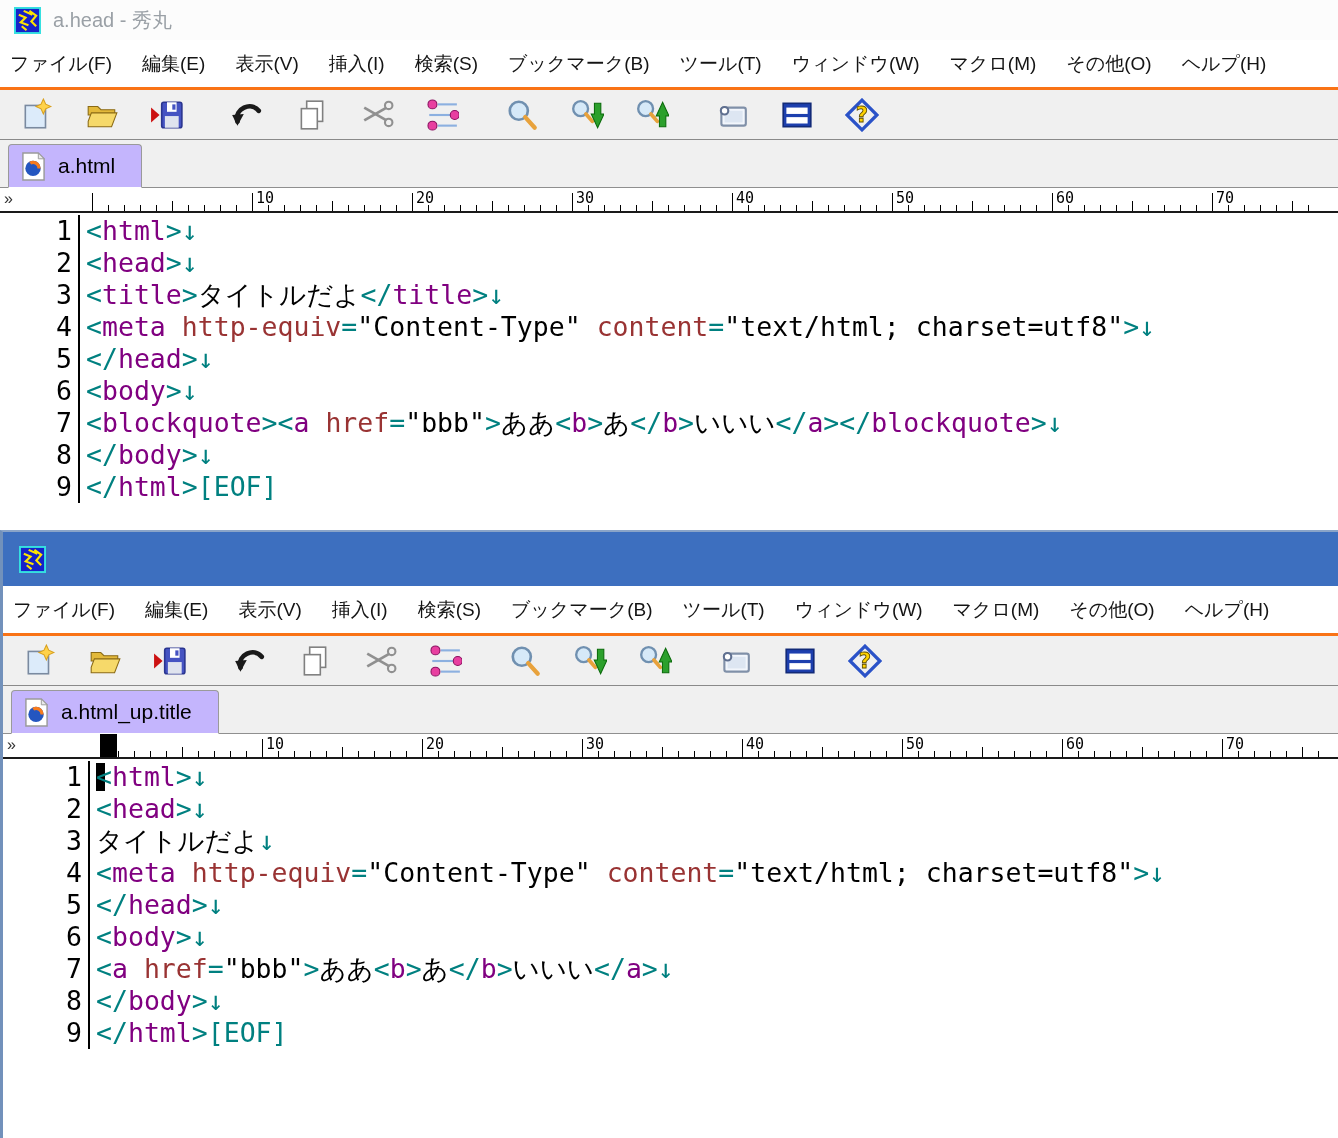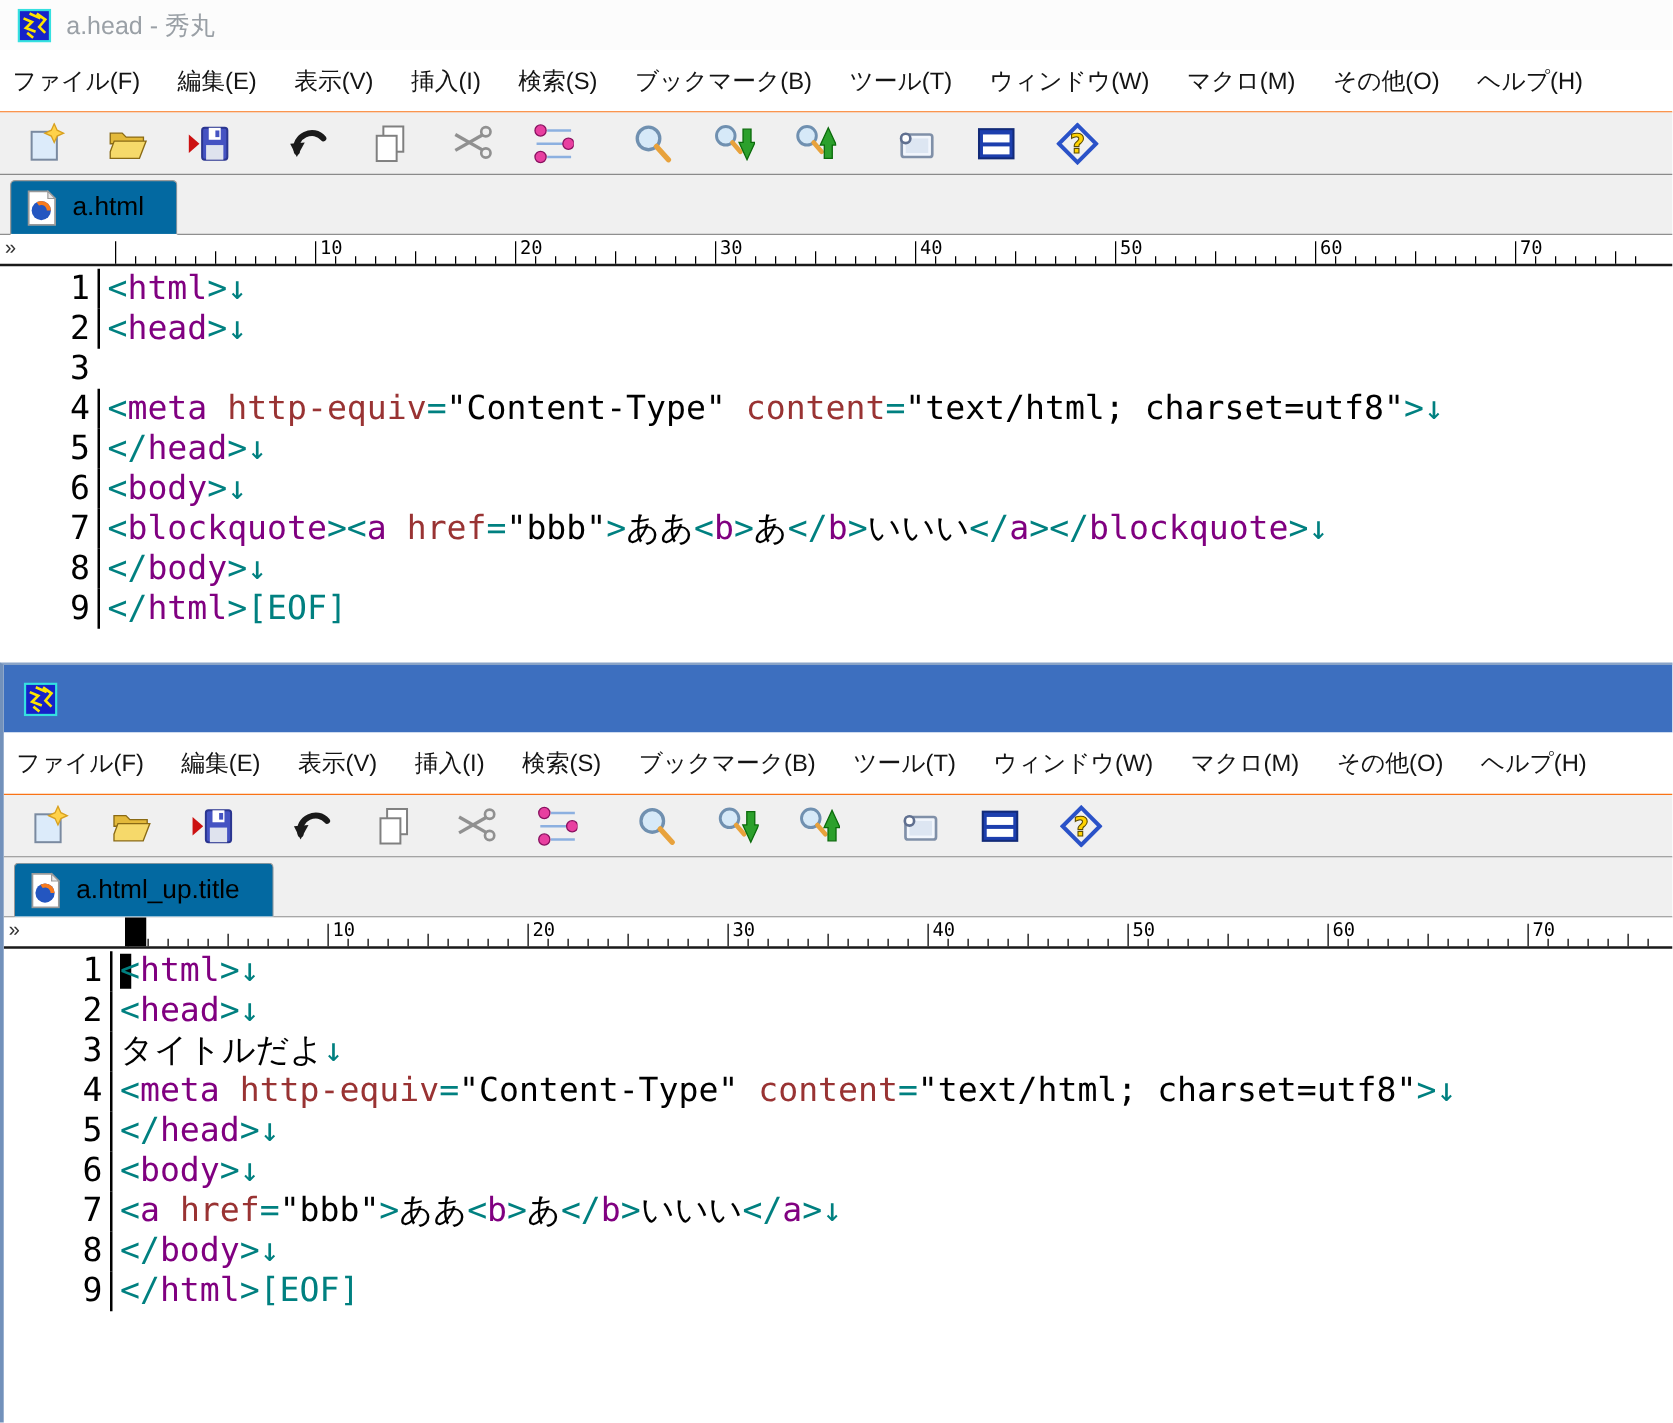--- a/index.html
+++ b/index.html
@@ -12,36 +12,36 @@
   #win1 { top:0; height:530px; }
   #win2 { top:530px; height:608px; border-top:2px solid #8aa4c8; border-left:3px solid #7291bb; }
 
   
   .titlebar { flex:none; height:40px; display:flex; align-items:center; gap:12px; padding-left:14px; }
   .titlebar.inactive { background:var(--titlebar-inactive-bg); color:var(--titlebar-inactive-text); font-size:20px; }
   .titlebar.active { background:var(--titlebar-active-bg); color:var(--titlebar-active-text); font-size:22px; height:54px; padding-left:16px; }
   .app-icon { width:27px; height:27px; flex:none; }
 
   
-  .menubar { flex:none; height:50px; background:#ffffff; border-bottom:1px solid #f97316;
+  .menubar { flex:none; height:50px; background:#ffffff; border-bottom:3px solid #f97316;
              display:flex; align-items:center; padding-left:10px; gap:30px;
              font-size:19px; color:var(--menu-text); }
   .menu-item { white-space:nowrap; cursor:default; }
 
   
   .toolbar { flex:none; height:50px; background:var(--toolbar-bg); border-bottom:1px solid #8a8a8a;
              display:flex; align-items:center; padding-left:20px; }
   .tool-btn { flex:none; width:34px; height:34px; margin-right:31px; }
   .tool-btn.group-start { margin-left:15px; }
   .tool-btn svg { width:34px; height:34px; display:block; }
 
   
   .tabbar { flex:none; height:48px; background:var(--toolbar-bg); border-bottom:1px solid #8f8f8f;
             display:flex; align-items:flex-end; padding-left:8px; }
-  .tab { height:44px; margin-bottom:-1px; background:#0369a1; border:1px solid #9a9a9a; border-bottom:1px solid #fff;
+  .tab { height:44px; margin-bottom:-1px; background:#c4b5fd; border:1px solid #9a9a9a; border-bottom:1px solid #fff;
          border-radius:4px 4px 0 0; display:flex; align-items:center; gap:12px; padding:0 26px 0 12px;
          font-size:21px; color:#000; }
   .tab-icon { width:25px; height:29px; flex:none; }
 
   
   .ruler { flex:none; position:relative; height:25px; background:#fff; border-bottom:2px solid #1a1a1a; }
   .ruler-prefix { position:absolute; left:4px; top:2px; font-size:16px; color:#333; }
   .ruler-ticks { position:absolute; left:0; top:0; right:0; bottom:0;text-decoration:underline; }
   .tick { position:absolute; bottom:0; width:1px; background:#000; }
   .ruler-num { position:absolute; top:1px; font-family:"DejaVu Sans Mono", monospace; font-size:15px; color:#000; }
@@ -279,21 +279,21 @@
         <div class="ruler-num" style="left: 736px;">40</div>
         <div class="ruler-num" style="left: 896px;">50</div>
         <div class="ruler-num" style="left: 1056px;">60</div>
         <div class="ruler-num" style="left: 1216px;">70</div>
       </div>
   </div>
   <div class="text-area">
     <div class="rows">
         <div class="code-row"><div class="linenum">1</div><div class="code-content"><span class="c-b">&lt;</span><span class="c-t">html</span><span class="c-b">&gt;</span><span class="c-e">↓</span></div></div>
         <div class="code-row"><div class="linenum">2</div><div class="code-content"><span class="c-b">&lt;</span><span class="c-t">head</span><span class="c-b">&gt;</span><span class="c-e">↓</span></div></div>
-        <div class="code-row"><div class="linenum">3</div></div>
+        <div class="code-row"><div class="linenum">3</div><div class="code-content"><span class="c-b">&lt;</span><span class="c-t">title</span><span class="c-b">&gt;</span><span class="c-x">タイトルだよ</span><span class="c-b">&lt;/</span><span class="c-t">title</span><span class="c-b">&gt;</span><span class="c-e">↓</span></div></div>
         <div class="code-row"><div class="linenum">4</div><div class="code-content"><span class="c-b">&lt;</span><span class="c-t">meta</span><span class="c-x"> </span><span class="c-a">http-equiv</span><span class="c-b">=</span><span class="c-v">"Content-Type"</span><span class="c-x"> </span><span class="c-a">content</span><span class="c-b">=</span><span class="c-v">"text/html; charset=utf8"</span><span class="c-b">&gt;</span><span class="c-e">↓</span></div></div>
         <div class="code-row"><div class="linenum">5</div><div class="code-content"><span class="c-b">&lt;/</span><span class="c-t">head</span><span class="c-b">&gt;</span><span class="c-e">↓</span></div></div>
         <div class="code-row"><div class="linenum">6</div><div class="code-content"><span class="c-b">&lt;</span><span class="c-t">body</span><span class="c-b">&gt;</span><span class="c-e">↓</span></div></div>
         <div class="code-row"><div class="linenum">7</div><div class="code-content"><span class="c-b">&lt;</span><span class="c-t">blockquote</span><span class="c-b">&gt;</span><span class="c-b">&lt;</span><span class="c-t">a</span><span class="c-x"> </span><span class="c-a">href</span><span class="c-b">=</span><span class="c-v">"bbb"</span><span class="c-b">&gt;</span><span class="c-x">ああ</span><span class="c-b">&lt;</span><span class="c-t">b</span><span class="c-b">&gt;</span><span class="c-x">あ</span><span class="c-b">&lt;/</span><span class="c-t">b</span><span class="c-b">&gt;</span><span class="c-x">いいい</span><span class="c-b">&lt;/</span><span class="c-t">a</span><span class="c-b">&gt;</span><span class="c-b">&lt;/</span><span class="c-t">blockquote</span><span class="c-b">&gt;</span><span class="c-e">↓</span></div></div>
         <div class="code-row"><div class="linenum">8</div><div class="code-content"><span class="c-b">&lt;/</span><span class="c-t">body</span><span class="c-b">&gt;</span><span class="c-e">↓</span></div></div>
         <div class="code-row"><div class="linenum">9</div><div class="code-content"><span class="c-b">&lt;/</span><span class="c-t">html</span><span class="c-b">&gt;</span><span class="c-f">[EOF]</span></div></div>
       </div>
   </div>
 </div>
 

